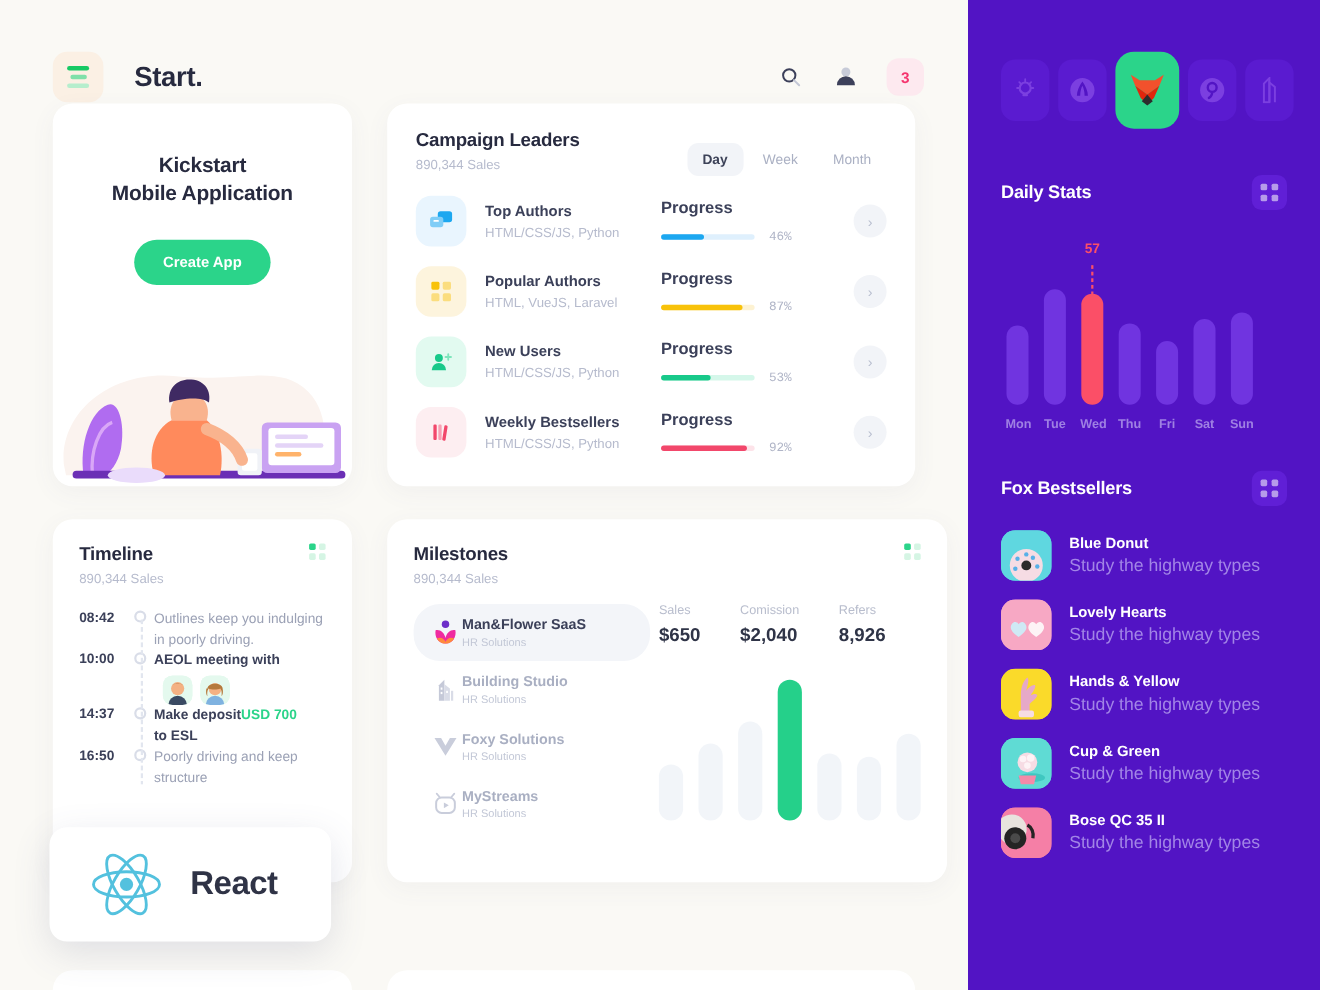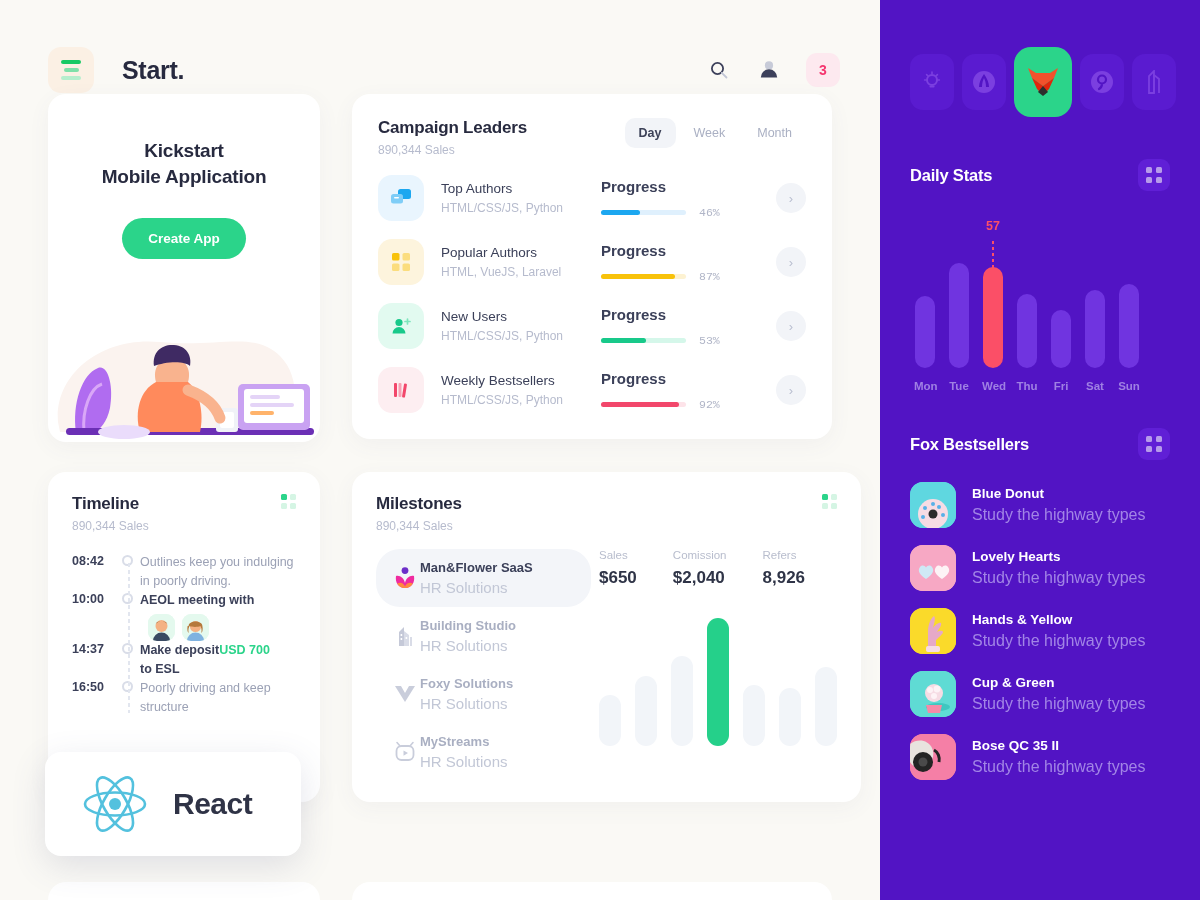--- a/index.html
+++ b/index.html
@@ -77,31 +77,31 @@
   .ks-art { position: absolute; left: 0; right: 0; bottom: 0; height: 130px; }
 
   
   .campaign { padding: 24px 26px 26px; }
   .card-head { display: flex; align-items: flex-start; }
   .card-title { font-size: 17px; font-weight: bold; color: #272a3f; letter-spacing: -0.2px; }
   .card-sub { font-size: 12px; color: #b6bbcd; margin-top: 5px; }
   .seg { margin-left: auto; display: flex; align-items: center; gap: 4px; }
   .seg-item {
     font-size: 12.5px; color: #aab0c3; padding: 8px 14px;
-    border-radius: 10px; cursor: pointer;
+    border-radius: 10px; cursor: pointer; margin-top: 12px;
   }
   .seg-item.active { background: #f2f4f8; color: #3d4258; font-weight: bold; }
 
   .crow { display: flex; align-items: center; margin-top: 18px; }
   .crow-icon {
     width: 46px; height: 46px; border-radius: 14px; flex: none;
     display: flex; align-items: center; justify-content: center;
   }
   .crow-text { margin-left: 17px; width: 160px; }
-  .crow-name { font-size: 13.5px; font-weight: normal; color: #3b4059; }
+  .crow-name { font-size: 13.5px; font-weight: bold; color: #3b4059; }
   .crow-desc { font-size: 12px; color: #b6bbcd; margin-top: 5px; }
   .crow-prog { width: 150px; }
   .prog-label { font-size: 15px; font-weight: bold; color: #3b4059; }
   .prog-line { display: flex; align-items: center; margin-top: 11px; }
   .track { width: 85px; height: 5px; border-radius: 3px; position: relative; }
   .fill { position: absolute; left: 0; top: 0; bottom: 0; border-radius: 3px; }
   .prog-pct { font-size: 11.5px; color: #b0b5c7; margin-left: 13px; font-family: Liberation Mono, monospace; }
   .crow-go {
     margin-left: auto; width: 30px; height: 30px; border-radius: 50%;
     background: #f2f4f8; color: #b9bfd0;
@@ -141,21 +141,21 @@
 
   
   .milestones { padding: 22px 24px 20px; height: 330px; }
   .ms-wrap { display: flex; margin-top: 16px; }
   .ms-list { width: 215px; flex: none; }
   .ms-row { display: flex; align-items: center; padding: 11px 14px; border-radius: 24px; }
   .ms-row.active { background: #f3f5f9; }
   .ms-ico { width: 30px; flex: none; display: flex; align-items: center; justify-content: center; }
   .ms-name { font-size: 13px; font-weight: bold; color: #3b4059; }
   .ms-name.muted { color: #a9afc2; }
-  .ms-sub { font-size: 15px; color: #c2c7d6; margin-top: 4px; }
+  .ms-sub { font-size: 10px; color: #c2c7d6; margin-top: 4px; }
   .ms-right { flex: 1; padding-left: 8px; }
   .ms-stats { display: flex; gap: 36px; }
   .ms-stat-label { font-size: 11.5px; color: #b8bdcd; }
   .ms-stat-value { font-size: 17px; font-weight: bold; color: #2f3447; margin-top: 7px; }
   .ms-chart { display: flex; align-items: flex-end; gap: 14px; height: 128px; margin-top: 30px; }
   .ms-bar { width: 22px; border-radius: 11px; background: #f2f5f9; }
   .ms-bar.hl { background: #25d08a; }
 
   
   .peek { position: absolute; left: 48px; top: 882px; width: 272px; height: 40px;

